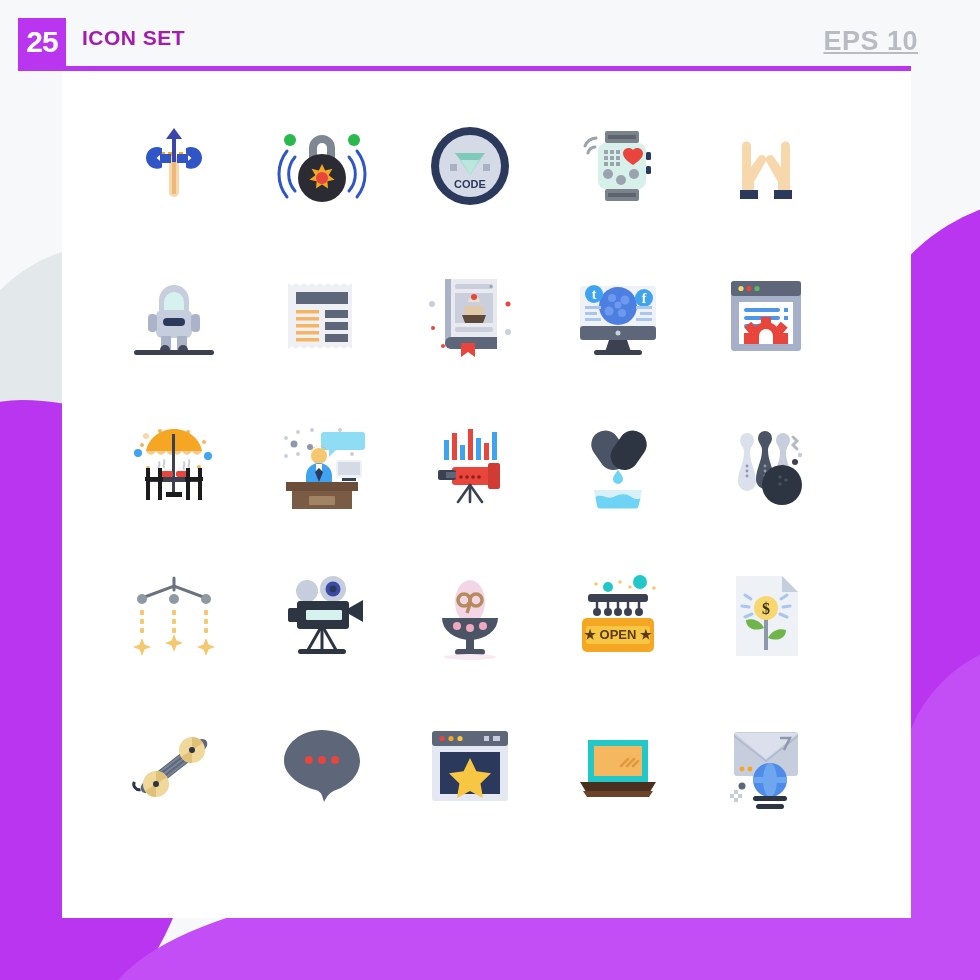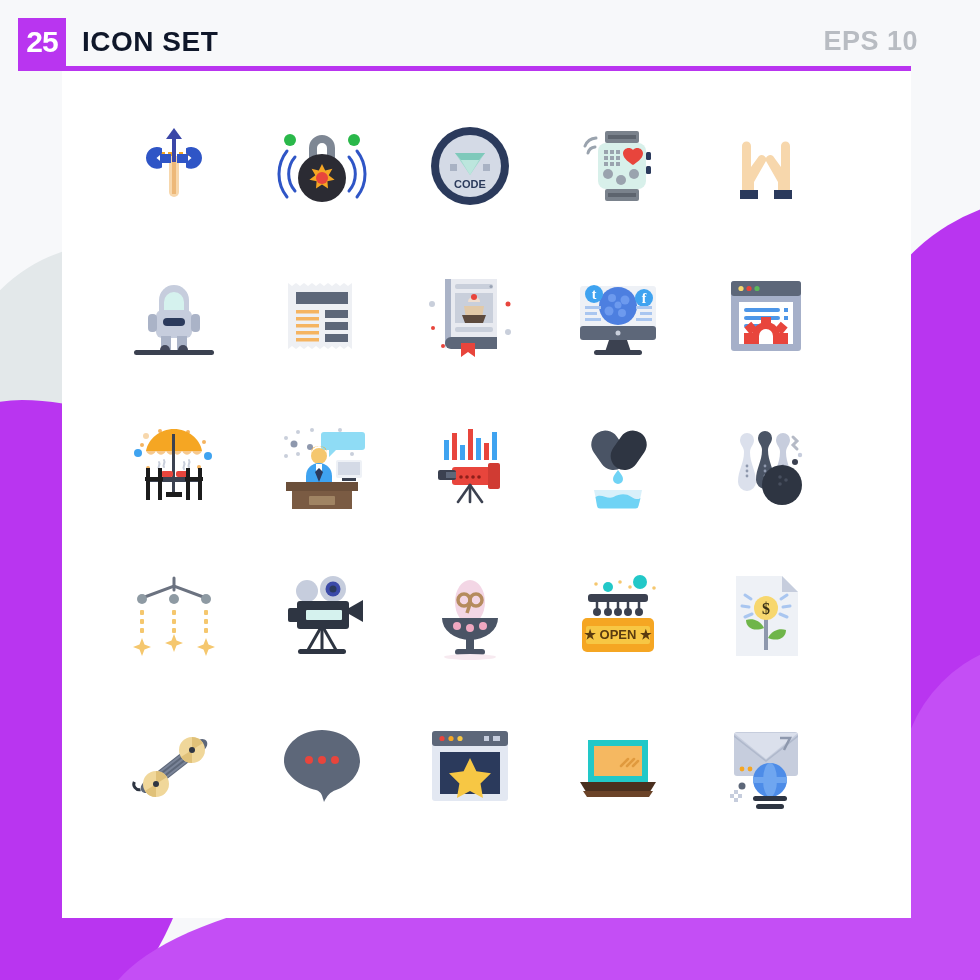--- a/index.html
+++ b/index.html
@@ -69,32 +69,33 @@
     font-size: 30px;
     font-weight: bold;
     display: flex;
     align-items: center;
     justify-content: center;
     letter-spacing: -1px;
   }
   .header-title {
     position: absolute;
     left: 82px; top: 26px;
-    font-size: 28px;
+    font-size: 21px;
     font-weight: bold;
-    color: #0f172a;
+    color: #a21caf;
     letter-spacing: 0.5px;
   }
   .header-eps {
     position: absolute;
     right: 62px; top: 26px;
     font-size: 27px;
     font-weight: bold;
     color: #b8bcc2;
     letter-spacing: 0.5px;
+    text-decoration: underline;
   }
   .header-rule {
     position: absolute;
     left: 18px; top: 66px;
     width: 893px; height: 5px;
     background: #b935f0;
   }
 
   
   .card {

